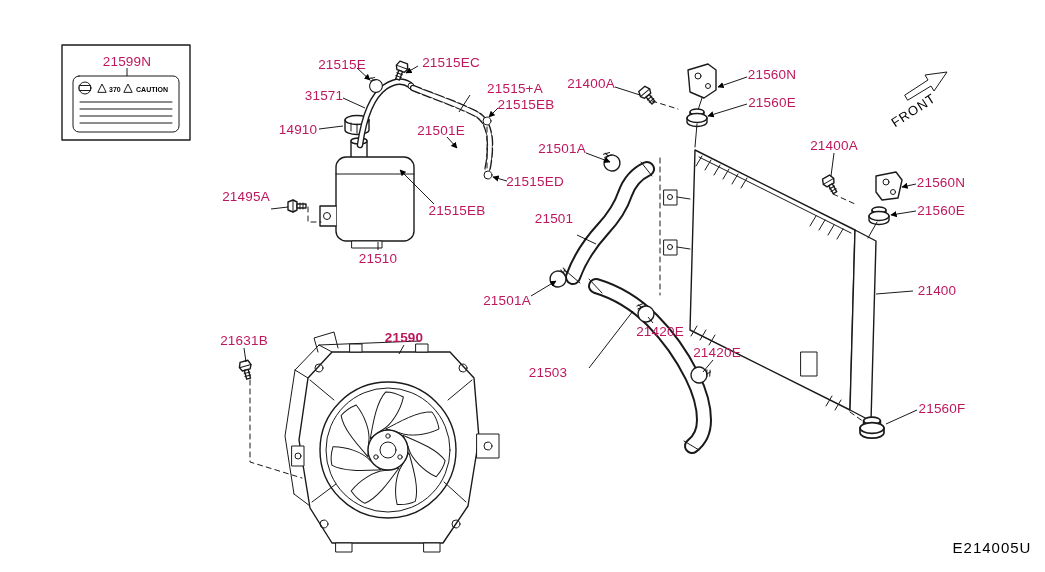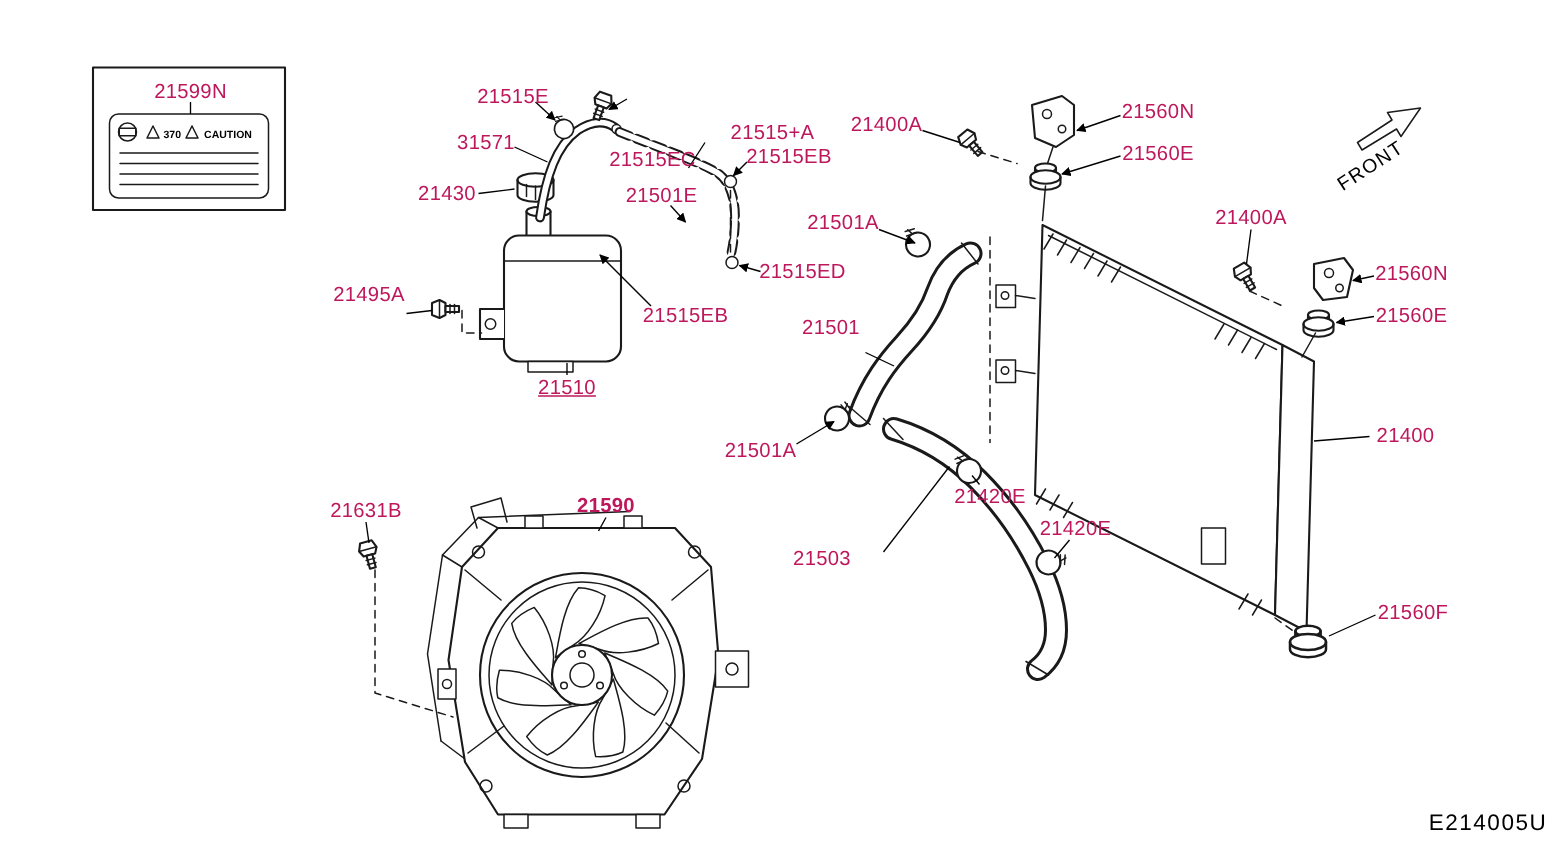--- a/index.html
+++ b/index.html
@@ -238,30 +238,30 @@
         <polyline points="913,291 876,294" class="leader"></polyline>
         <polyline points="917,410 886,424" class="leader"></polyline>
         <polyline points="244,348 246,362" class="leader"></polyline>
         <polyline points="404,345 399,354" class="leader"></polyline>
       </g>
 </svg>
 
 <div id="label-layer">
       <div class="part-label" style="left: 127px; top: 61px;">21599N</div>
       <div class="part-label" style="left: 342px; top: 64px;">21515E</div>
-      <div class="part-label" style="left: 435px; top: 62px; margin-top: 44px;">21515EC</div>
+      <div class="part-label" style="left: 451px; top: 62px;">21515EC</div>
       <div class="part-label" style="left: 324px; top: 95px;">31571</div>
       <div class="part-label" style="left: 477px; top: 88px; margin-left: 38px;">21515+A</div>
       <div class="part-label" style="left: 526px; top: 104px;">21515EB</div>
-      <div class="part-label" style="left: 298px; top: 129px;">21430</div>
+      <div class="part-label" style="left: 298px; top: 129px;">14910</div>
       <div class="part-label" style="left: 441px; top: 130px;">21501E</div>
       <div class="part-label" style="left: 535px; top: 181px;">21515ED</div>
       <div class="part-label" style="left: 457px; top: 210px;">21515EB</div>
       <div class="part-label" style="left: 246px; top: 196px;">21495A</div>
-      <div class="part-label" style="left: 378px; top: 258px; text-decoration: underline;">21510</div>
+      <div class="part-label" style="left: 378px; top: 258px;">21510</div>
       <div class="part-label" style="left: 591px; top: 83px;">21400A</div>
       <div class="part-label" style="left: 772px; top: 74px;">21560N</div>
       <div class="part-label" style="left: 772px; top: 102px;">21560E</div>
       <div class="part-label" style="left: 834px; top: 145px;">21400A</div>
       <div class="part-label" style="left: 941px; top: 182px;">21560N</div>
       <div class="part-label" style="left: 941px; top: 210px;">21560E</div>
       <div class="part-label" style="left: 562px; top: 148px;">21501A</div>
       <div class="part-label" style="left: 554px; top: 218px;">21501</div>
       <div class="part-label" style="left: 507px; top: 300px;">21501A</div>
       <div class="part-label" style="left: 660px; top: 331px;">21420E</div>

